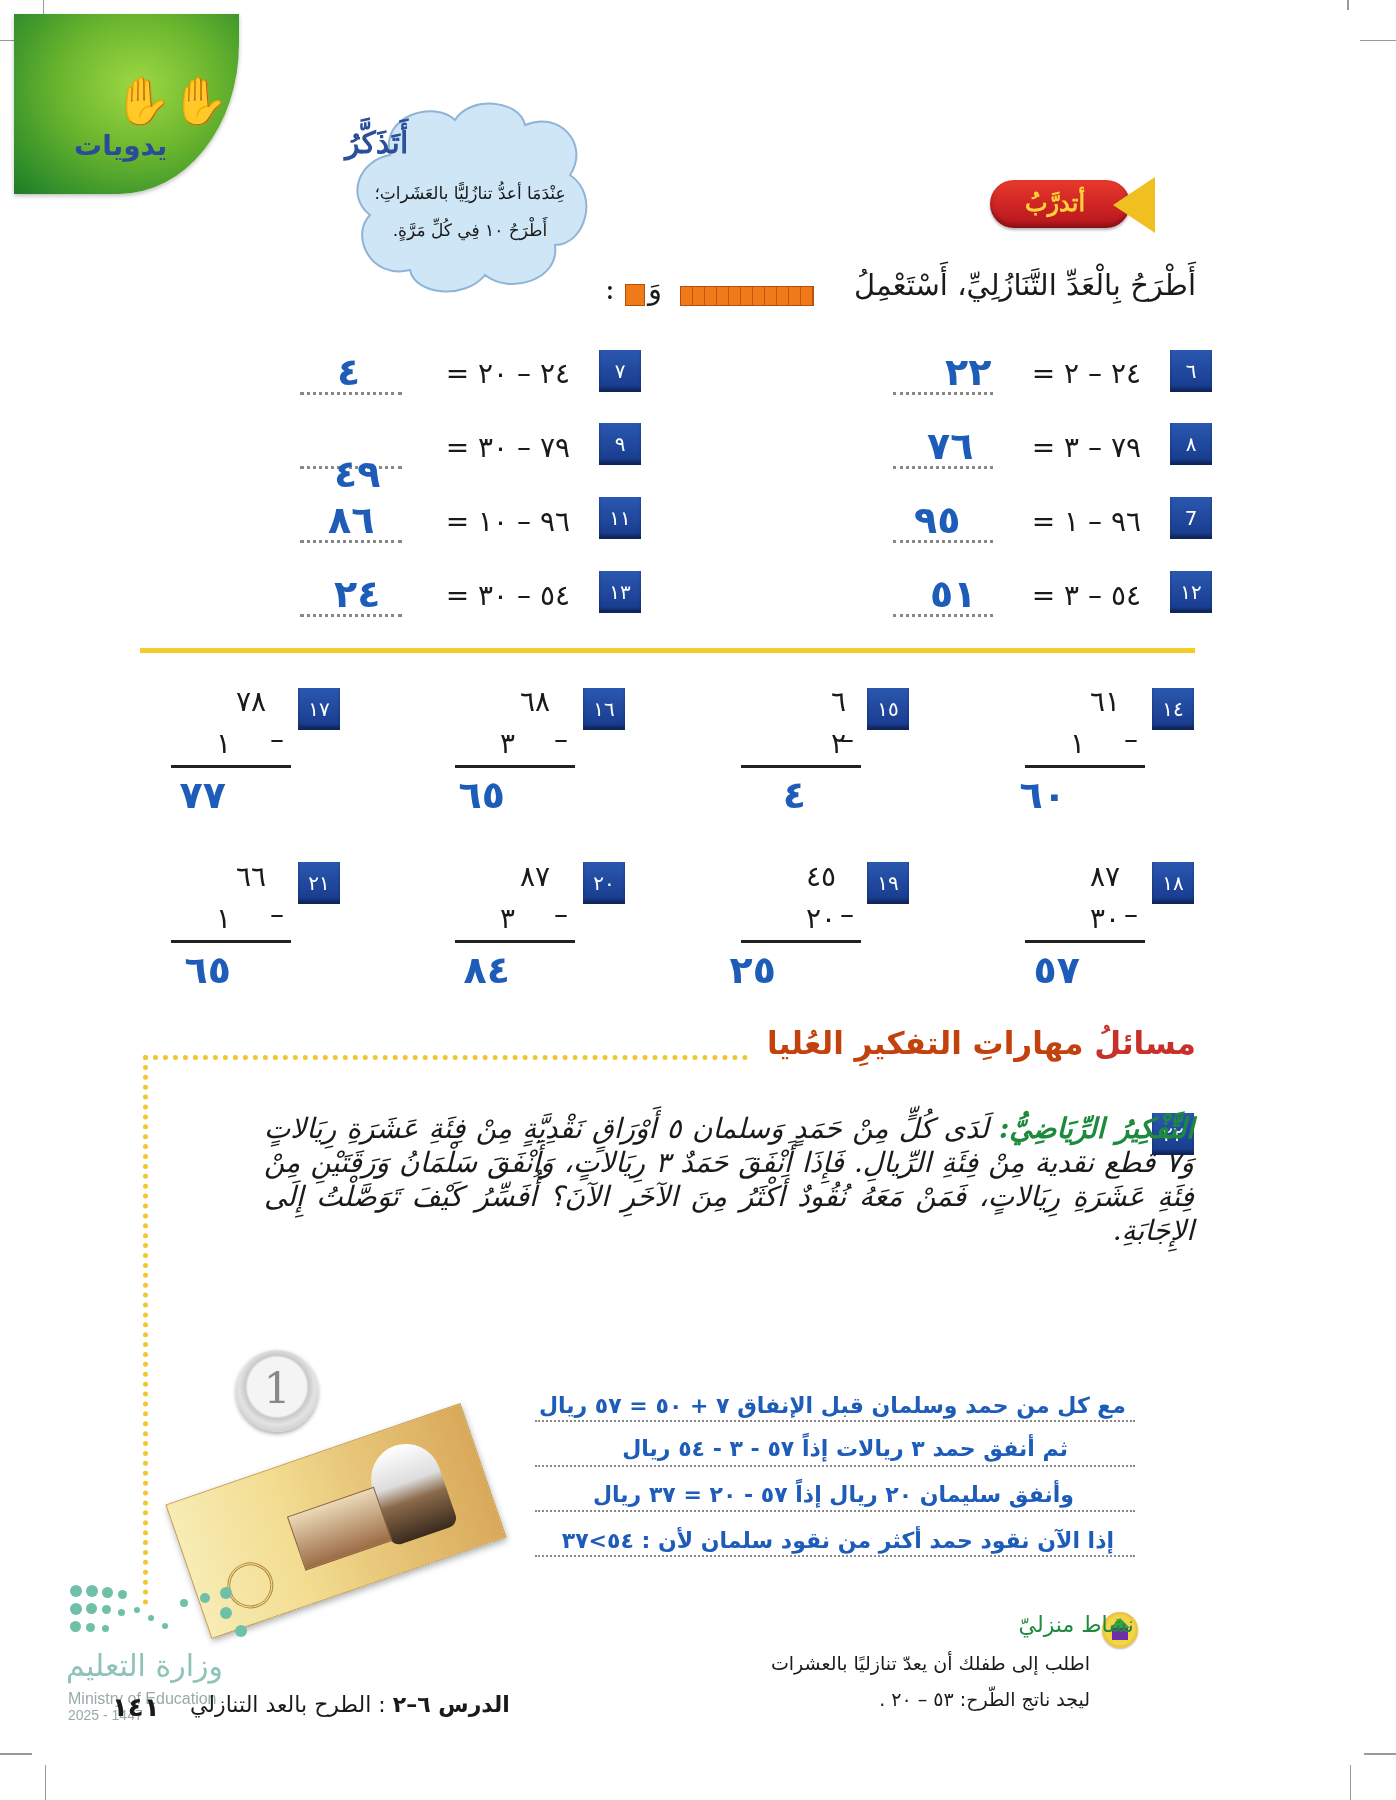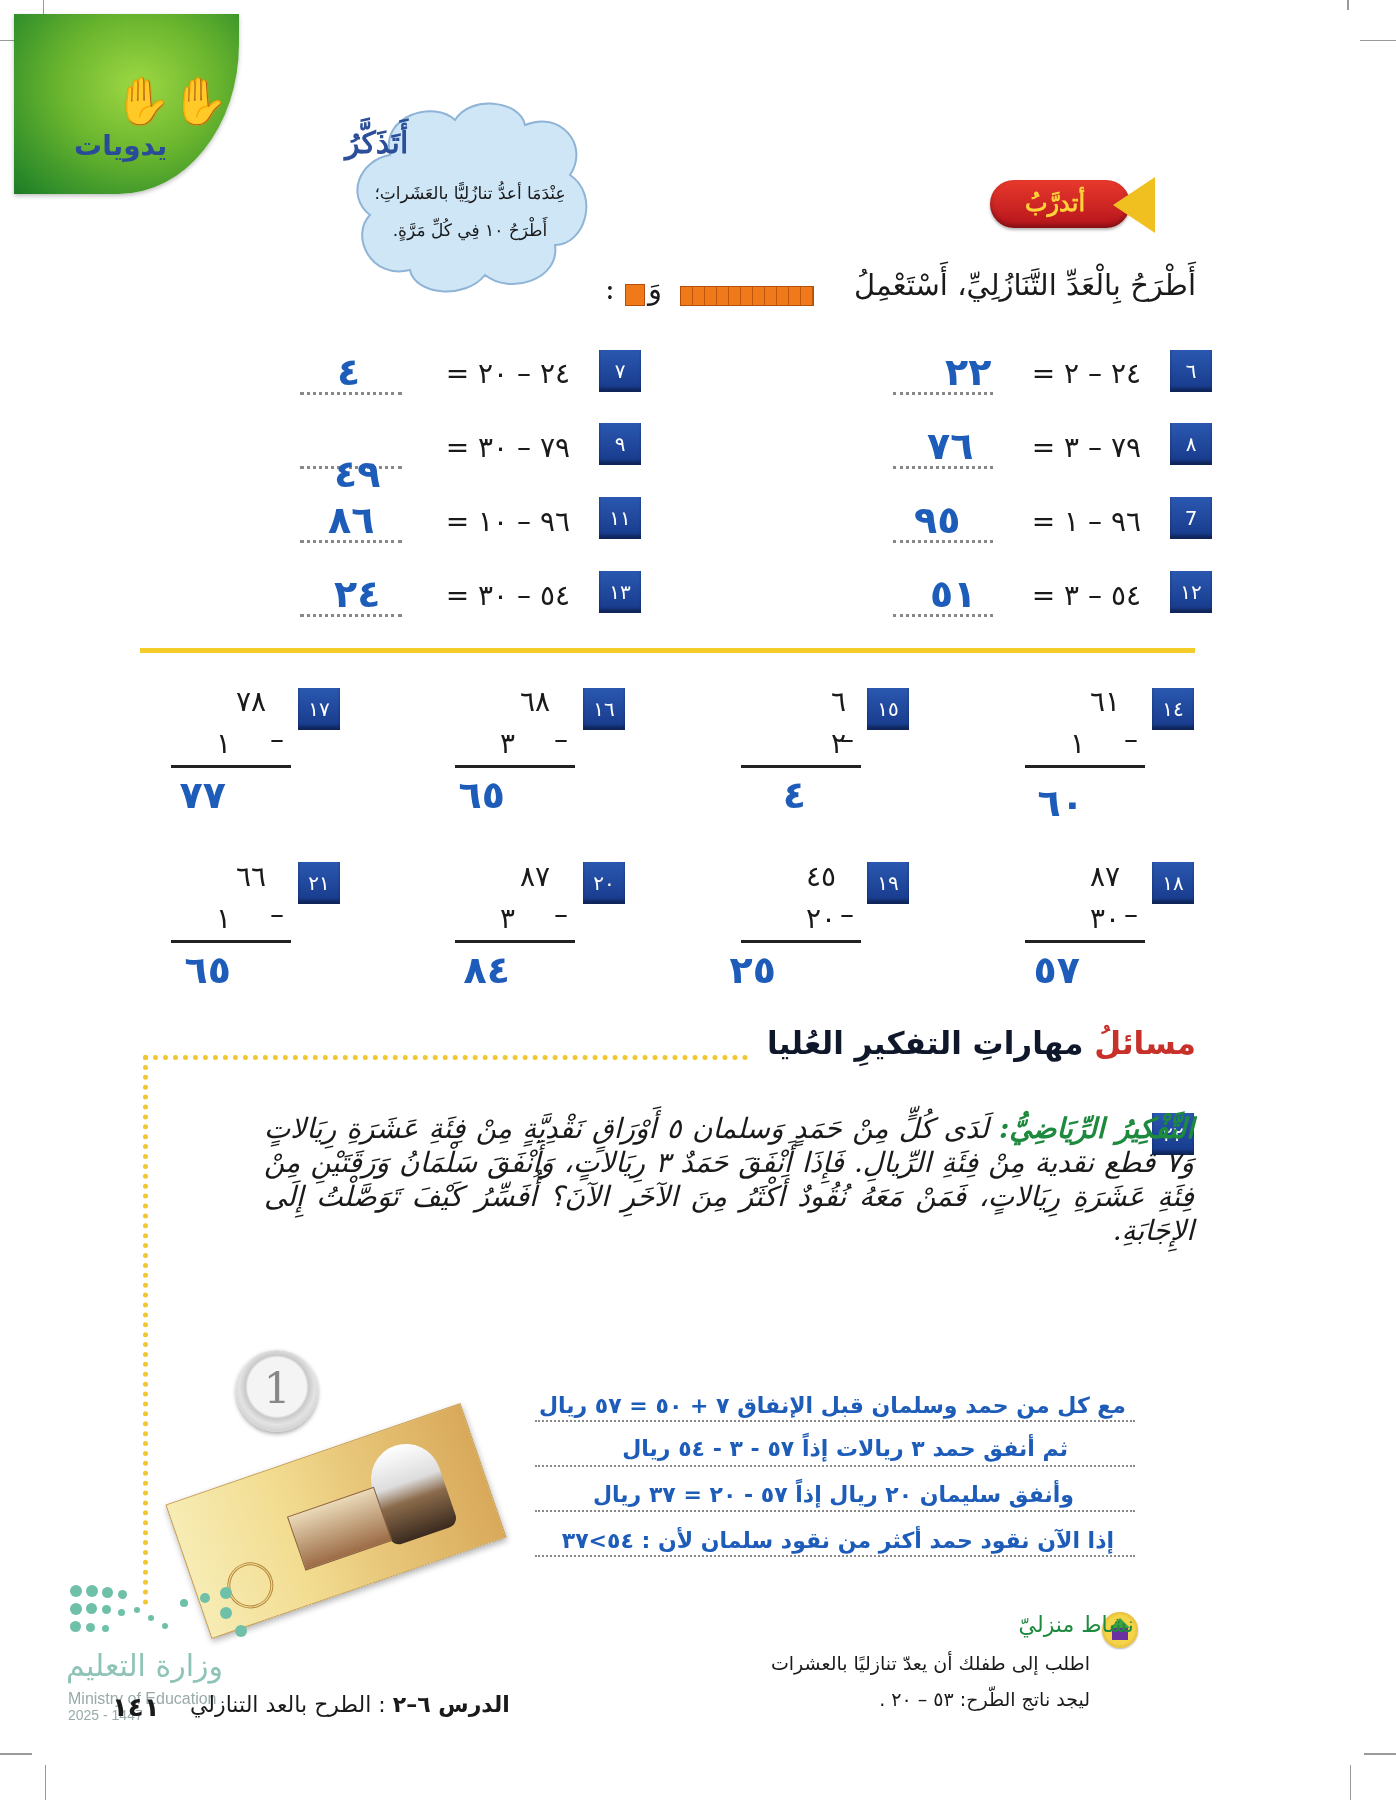--- a/index.html
+++ b/index.html
@@ -112,21 +112,21 @@
   .vp .minus { position:absolute; right:-18px; top:38px; font-size:28px; }
   .vp .line { position:absolute; right:-25px; top:80px; width:120px; height:3px; background:#222; }
   .vp .res { position:absolute; right:0; top:88px; color:#1d5cb8; font-weight:bold; font-size:38px; }
 
   
   .hots-title {
     right:200px; top:1025px; font-family:"DejaVu Sans", sans-serif; font-weight:bold; font-size:31px;
     white-space:nowrap;
   }
   .hots-title .a { color:#c8302a; }
-  .hots-title .b { color:#0f172a; }
+  .hots-title .b { color:#c2410c; }
   .hots-dots-top { left:143px; top:1055px; width:605px; border-top:5px dotted #f2c630; }
   .hots-dots-left { left:143px; top:1055px; height:550px; border-left:5px dotted #f2c630; }
 
   .problem {
     right:202px; top:1112px; width:930px;
     font-family:"DejaVu Serif", serif; font-size:28px; line-height:34px; text-align:justify;
     direction:rtl;
     font-style:italic;
   }
   .problem .lead { color:#1e8a3e; font-weight:bold; }
@@ -261,21 +261,21 @@
 
 <div class="abs yellow-rule"></div>
 
 <div>
   <div class="badge" style="left:1152px;top:688px;">١٤</div>
   <div class="vp" style="left:1000px;top:685px;">
     <div class="top">٦١</div>
     <div class="minus">–</div>
     <div class="sub" style="right:35px;">١</div>
     <div class="line"></div>
-    <div class="res" style="right:36px;margin-top:8px;">٦٠</div>
+    <div class="res" style="right:54px;">٦٠</div>
   </div>
 
   <div class="badge" style="left:867px;top:688px;">١٥</div>
   <div class="vp" style="left:716px;top:685px;">
     <div class="top" style="right:-10px;">٦</div>
     <div class="minus">–</div>
     <div class="sub" style="right:-10px;">٢</div>
     <div class="line"></div>
     <div class="res" style="right:30px;">٤</div>
   </div>

